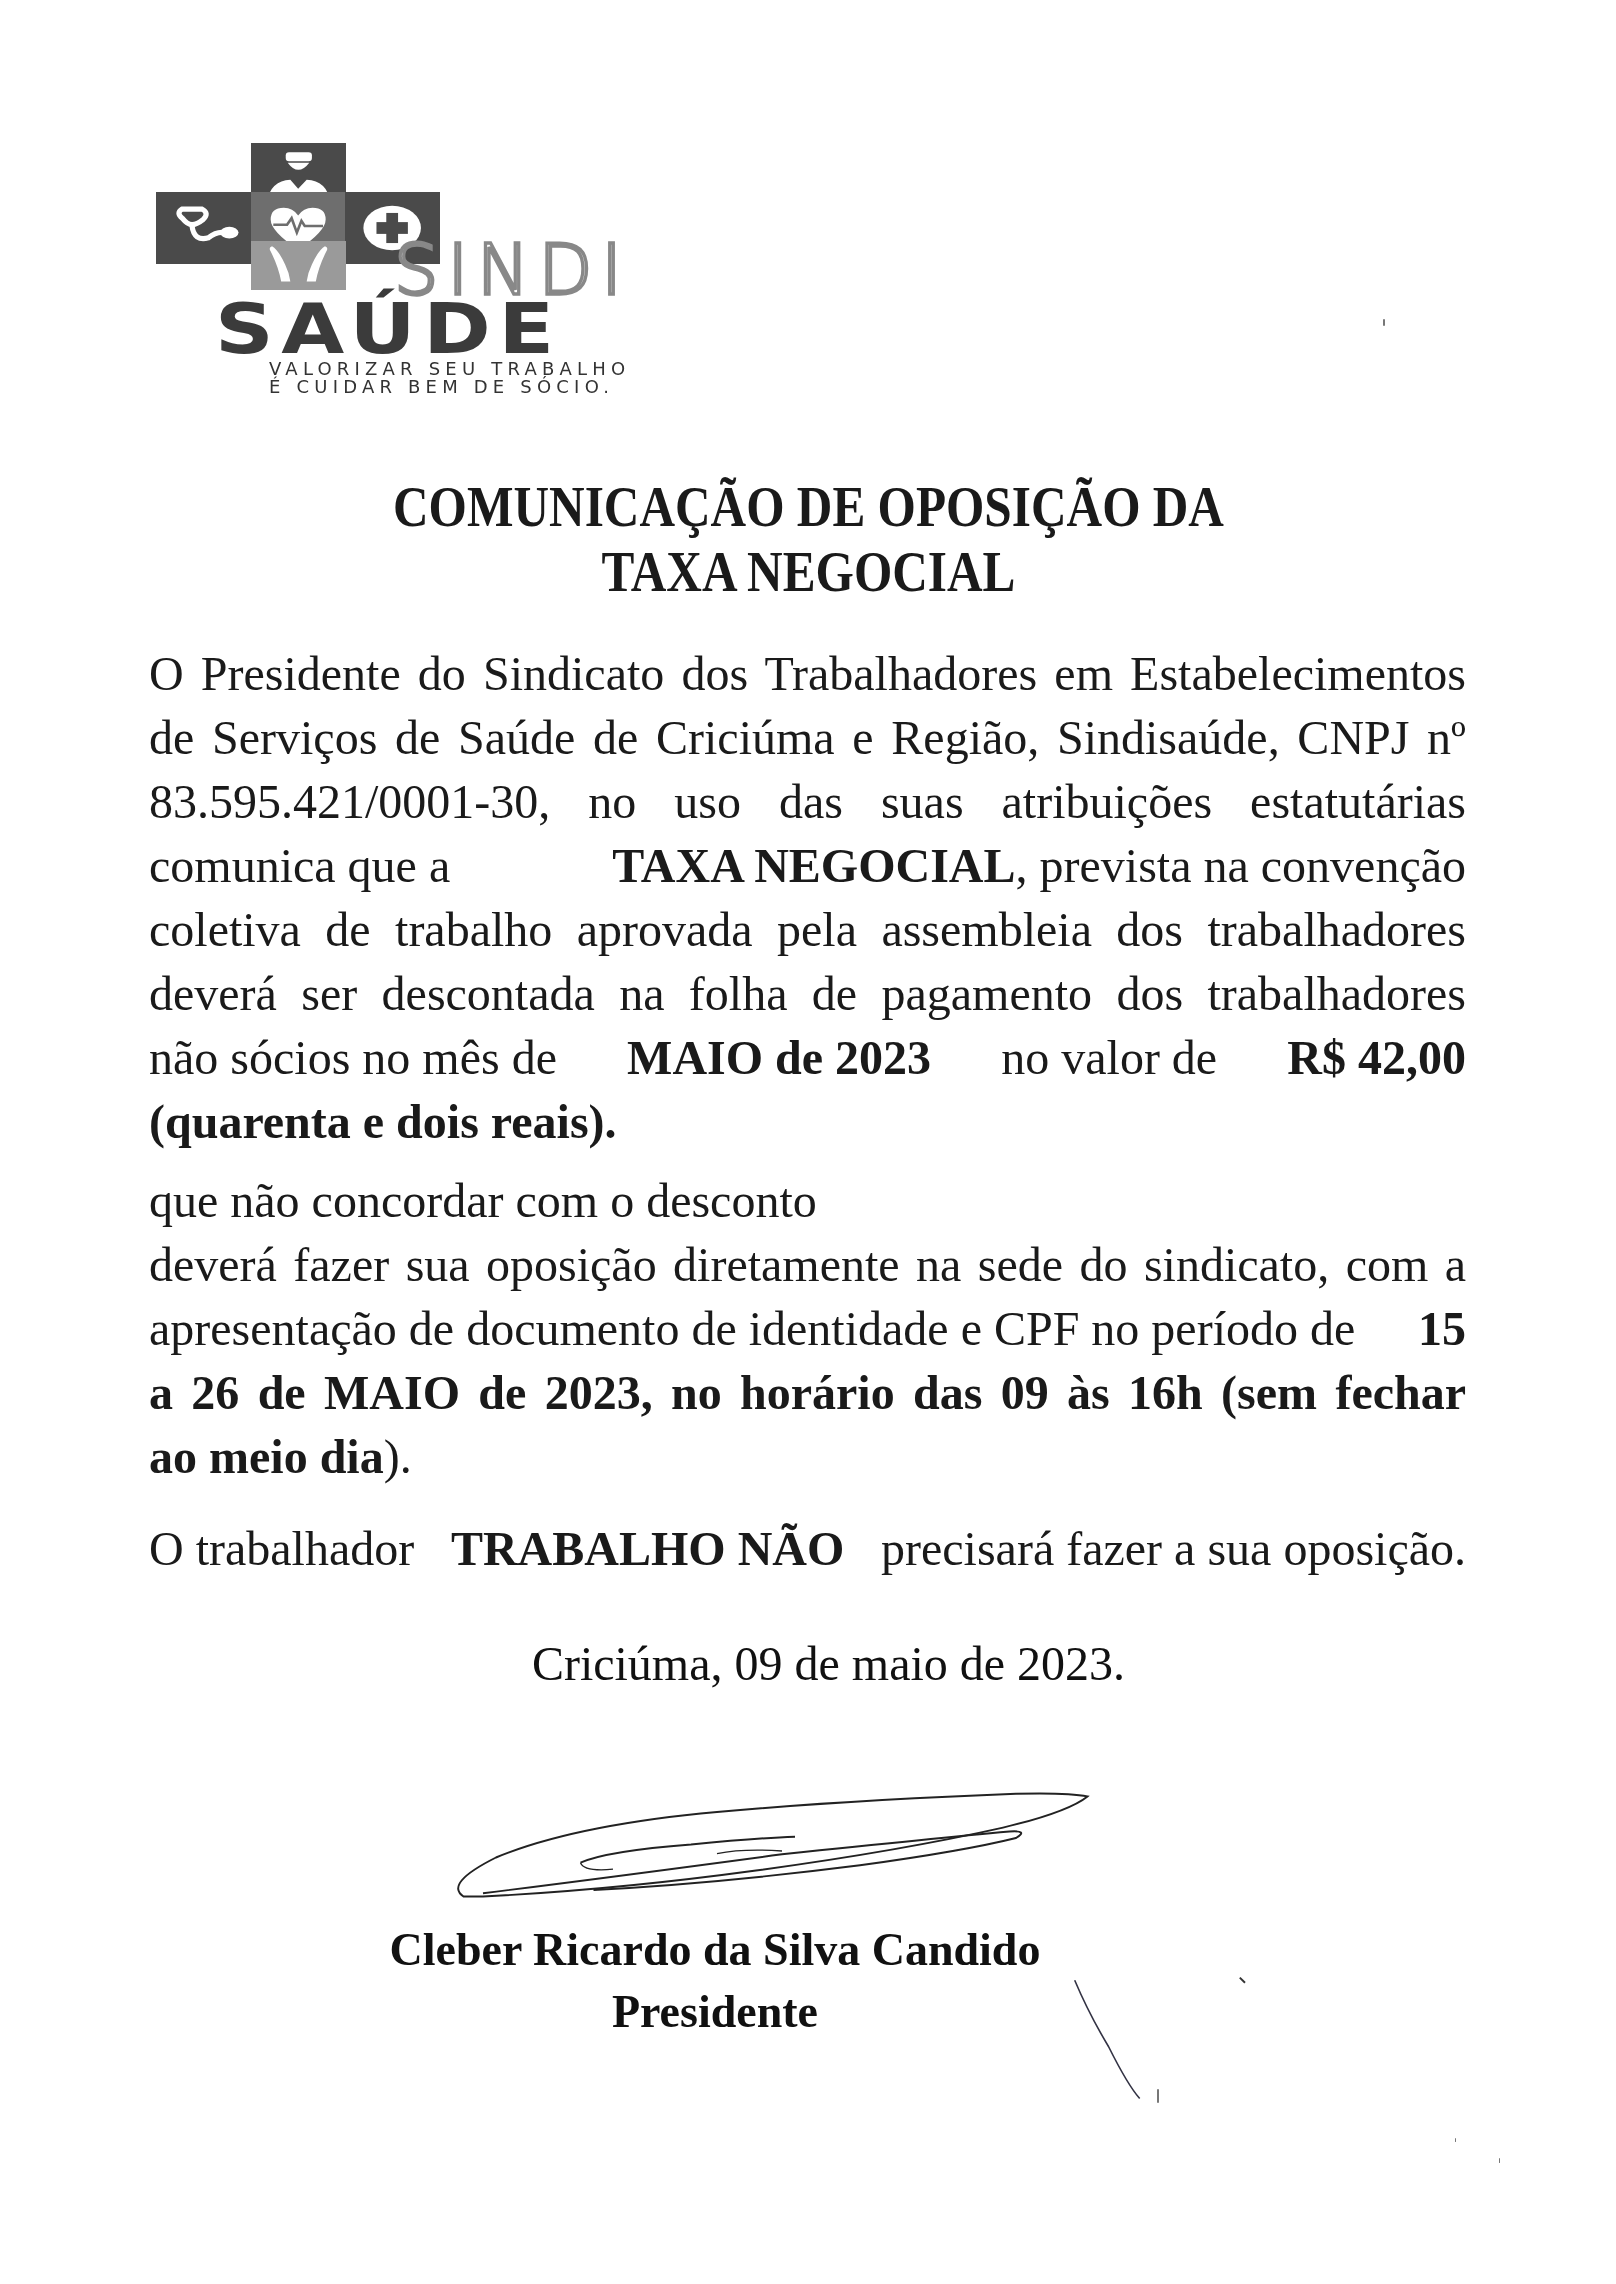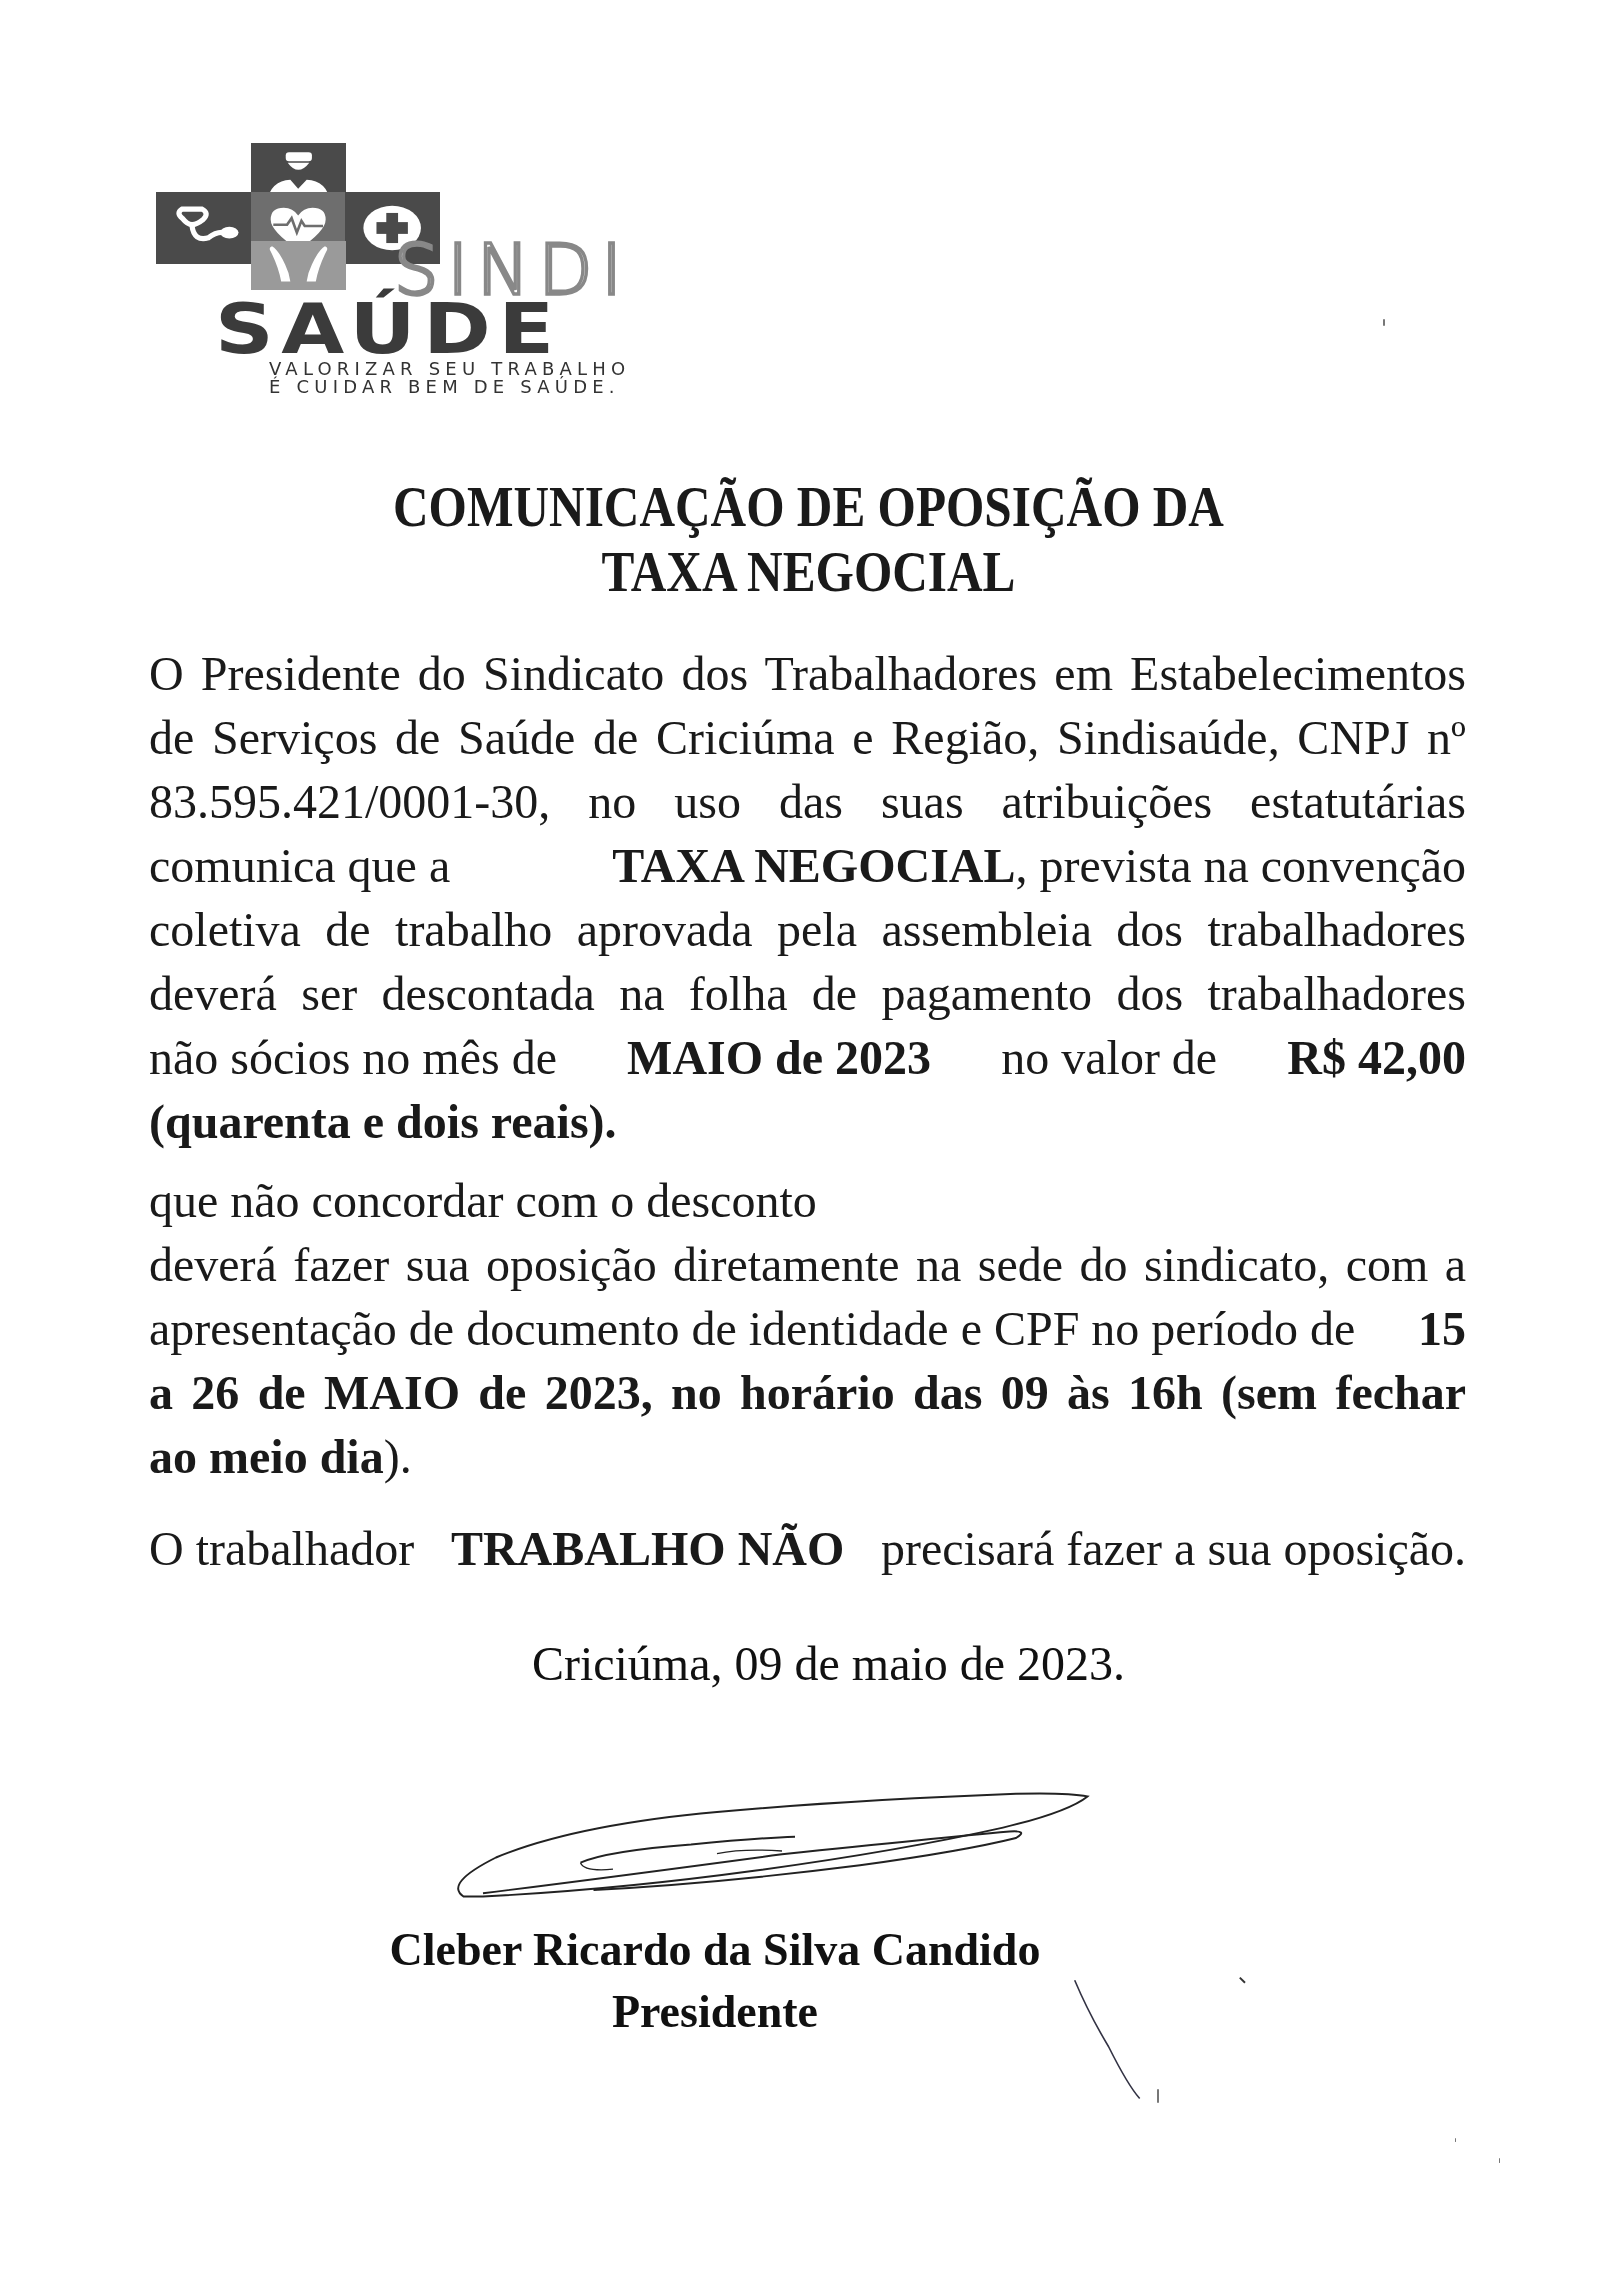--- a/index.html
+++ b/index.html
@@ -69,21 +69,21 @@
 
   <div class="tile tile-light" style="left:251px; top:241px; height:49px;">
     <svg width="95" height="49" viewBox="0 0 145 75">
       <path d="M30 16 Q26 10 32 8 Q42 14 52 36 Q58 48 60 62 L46 62 Q42 40 30 16 Z" fill="#fff"></path>
       <path d="M115 16 Q119 10 113 8 Q103 14 93 36 Q87 48 85 62 L99 62 Q103 40 115 16 Z" fill="#fff"></path>
     </svg>
   </div>
   <div class="logo-sindi">SINDI</div>
   <div class="logo-saude">SAÚDE</div>
   <div class="logo-tag" style="top:360px;">VALORIZAR SEU TRABALHO</div>
-  <div class="logo-tag" style="top:378px;">É CUIDAR BEM DE SAÚDE.</div>
+  <div class="logo-tag" style="top:378px;">É CUIDAR BEM DE SÓCIO.</div>
 </div>
 
 <div class="speck" style="left:1383px; top:319px; width:2px; height:6.5px;"></div>
 
 <div class="abs title" style="top:475px;">COMUNICAÇÃO DE OPOSIÇÃO DA</div>
 <div class="abs title" style="top:540px;">TAXA NEGOCIAL</div>
 
 <div class="abs para" style="top:642px;">
   <span class="line">O Presidente do Sindicato dos Trabalhadores em Estabelecimentos</span>
   <span class="line">de Serviços de Saúde de Criciúma e Região, Sindisaúde, CNPJ nº</span>

